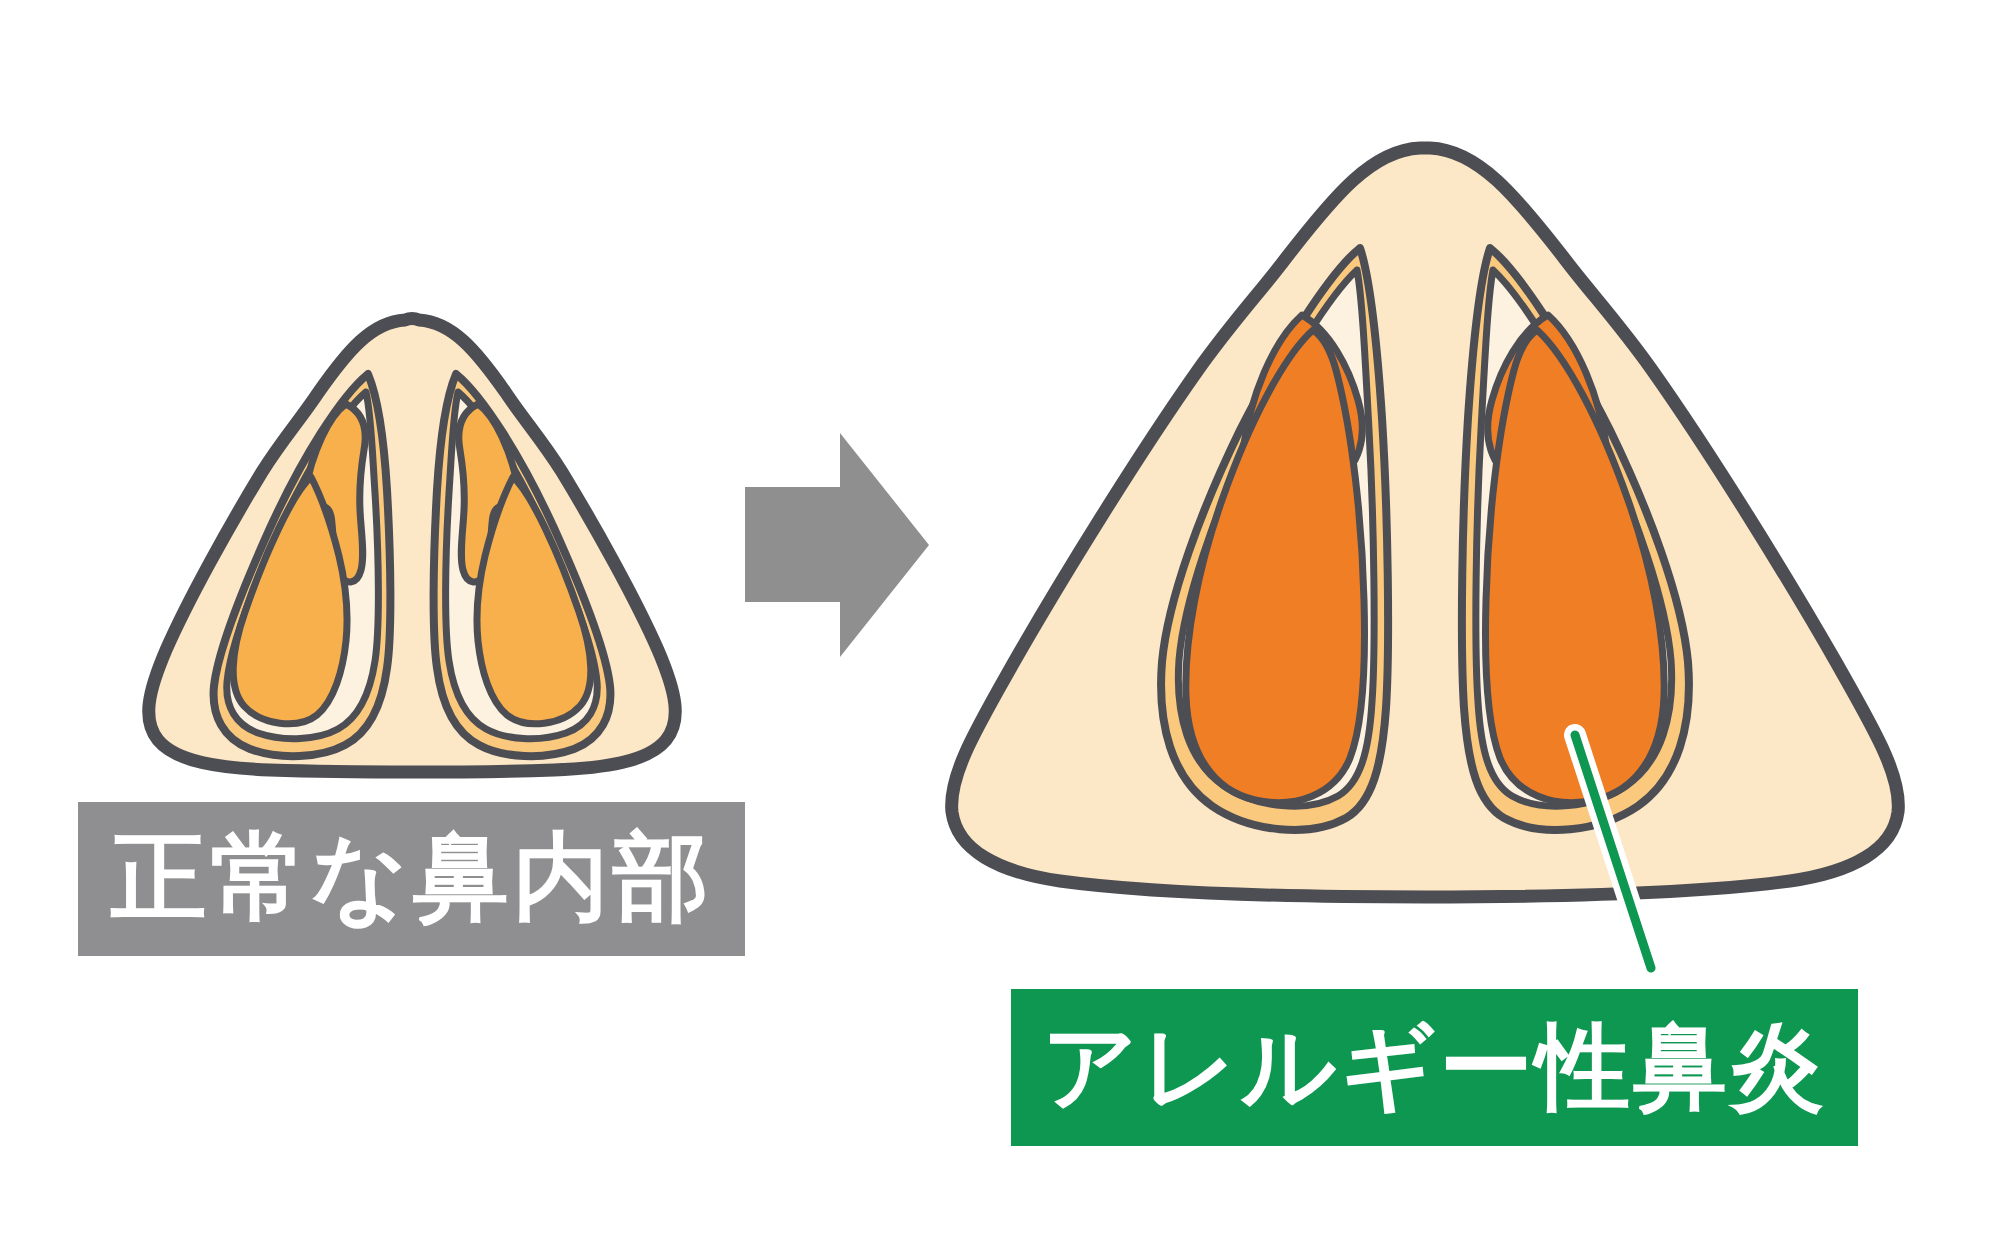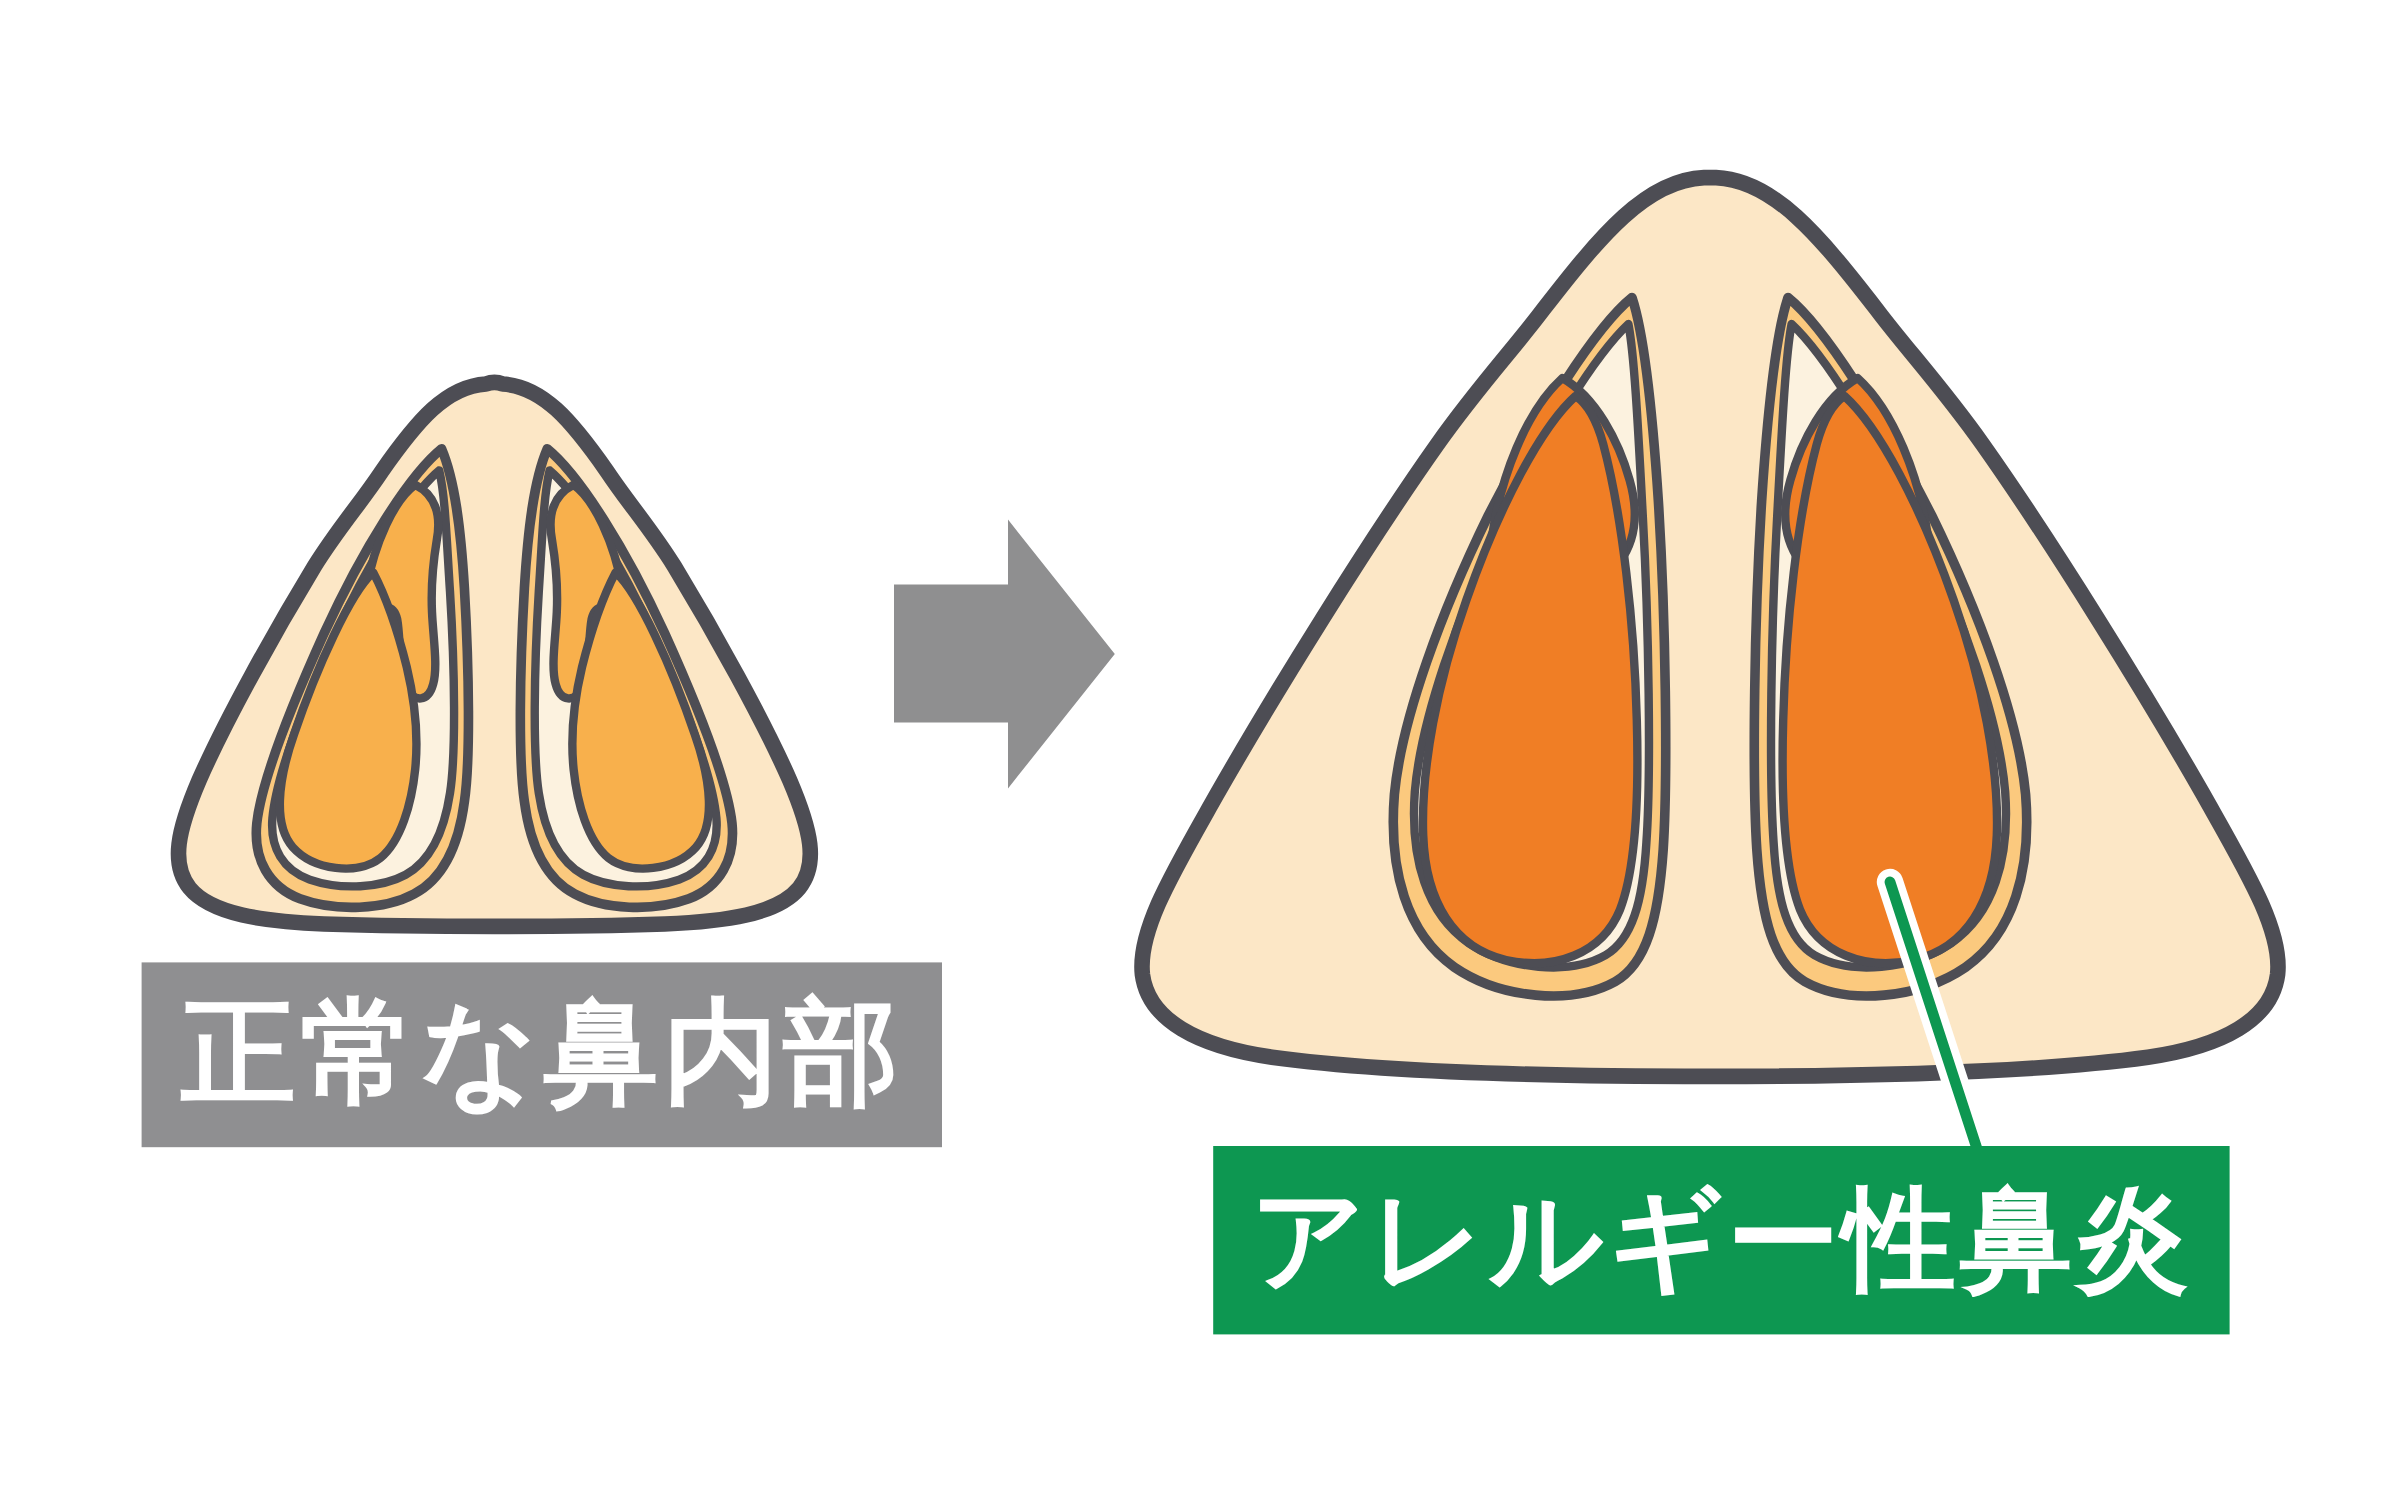--- a/index.html
+++ b/index.html
@@ -30,24 +30,24 @@
   .label{
     position:absolute;
     display:flex;align-items:center;justify-content:center;
     color:var(--label_text,#fff);
     font-weight:bold;
     white-space:nowrap;
   }
   .label-normal{
     left:78px;top:802px;width:667px;height:154px;
     background:var(--label_gray_bg);
-    font-size:96px;letter-spacing:4px;margin-left:40px;
+    font-size:96px;letter-spacing:4px;
   }
   .label-allergic{
-    left:1011px;top:955px;width:847px;height:157px;
+    left:1011px;top:989px;width:847px;height:157px;
     background:var(--label_green_bg);
     font-size:94px;letter-spacing:3px;
   }
 </style>
 </head>
 <body>
 
 <div class="stage">
 
   <svg viewBox="0 0 2000 1238" aria-hidden="true">

